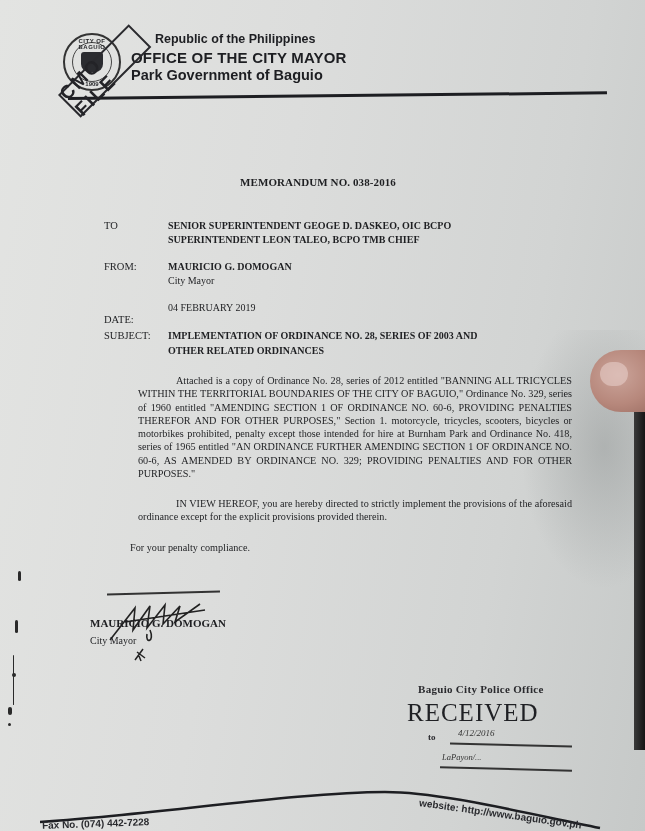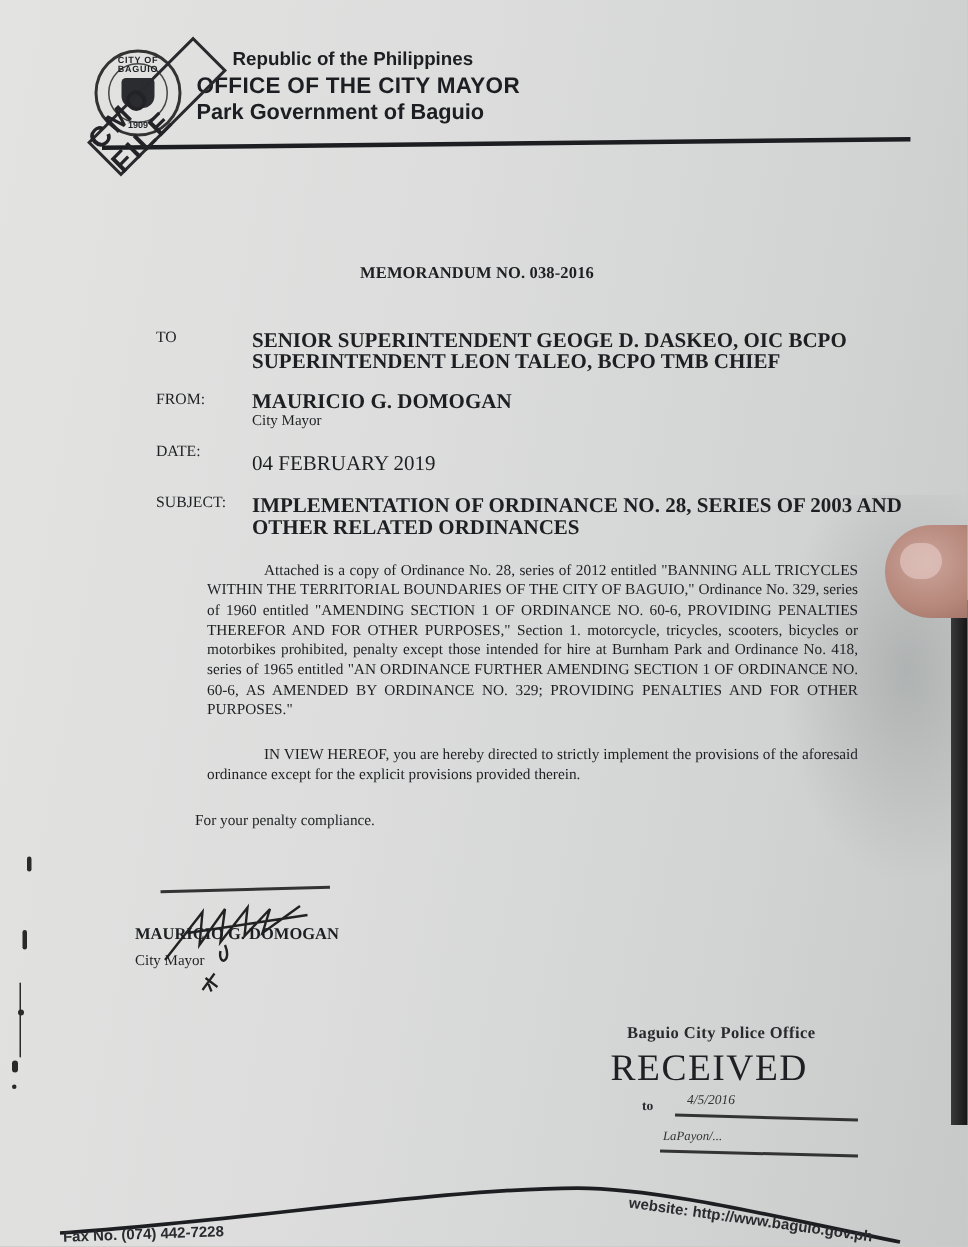--- a/index.html
+++ b/index.html
@@ -71,21 +71,21 @@
       font-family: "Liberation Sans", sans-serif; font-weight: 900; font-size: 19px;
       letter-spacing: 2px; display: flex; align-items: center; justify-content: center;
       color: #232327;
     }
     
     .memo-no {
       position: absolute; left: 240px; top: 176px; font-size: 11px; font-weight: bold;
       letter-spacing: 0.1px; white-space: nowrap;
     }
     .lbl { position: absolute; left: 104px; font-size: 10.5px; white-space: nowrap; }
-    .val { position: absolute; left: 168px; font-size: 14px; white-space: nowrap; }
+    .val { position: absolute; left: 168px; font-size: 10px; white-space: nowrap; }
     .val.b { font-weight: bold; }
     .val.sm { font-size: 10px; }
     .body-text {
       position: absolute; left: 97px; width: 434px; font-size: 10.2px; line-height: 13.3px;
       text-align: justify;
       margin-left: 41px;
     }
     .body-text p { text-indent: 38px; }
     .para1 { top: 374px; }
     .para2 { top: 497px; }
@@ -152,21 +152,21 @@
 <div class="memo-no">MEMORANDUM NO. 038-2016</div>
 
 <div class="lbl" style="top:220px">TO</div>
 <div class="val b" style="top:220px">SENIOR SUPERINTENDENT GEOGE D. DASKEO, OIC BCPO</div>
 <div class="val b" style="top:234px">SUPERINTENDENT LEON TALEO, BCPO TMB CHIEF</div>
 
 <div class="lbl" style="top:261px">FROM:</div>
 <div class="val b" style="top:261px">MAURICIO G. DOMOGAN</div>
 <div class="val sm" style="top:275px">City Mayor</div>
 
-<div class="lbl" style="top:296px">DATE:</div>
+<div class="lbl" style="top:314px">DATE:</div>
 <div class="val" style="top:302px">04 FEBRUARY 2019</div>
 
 <div class="lbl" style="top:330px">SUBJECT:</div>
 <div class="val b" style="top:330px">IMPLEMENTATION OF ORDINANCE NO. 28, SERIES OF 2003 AND</div>
 <div class="val b" style="top:345px">OTHER RELATED ORDINANCES</div>
 
 <div class="body-text para1">
   <p>Attached is a copy of Ordinance No. 28, series of 2012 entitled "BANNING ALL TRICYCLES WITHIN THE TERRITORIAL BOUNDARIES OF THE CITY OF BAGUIO," Ordinance No. 329, series of 1960 entitled "AMENDING SECTION 1 OF ORDINANCE NO. 60-6, PROVIDING PENALTIES THEREFOR AND FOR OTHER PURPOSES," Section 1. motorcycle, tricycles, scooters, bicycles or motorbikes prohibited, penalty except those intended for hire at Burnham Park and Ordinance No. 418, series of 1965 entitled "AN ORDINANCE FURTHER AMENDING SECTION 1 OF ORDINANCE NO. 60-6, AS AMENDED BY ORDINANCE NO. 329; PROVIDING PENALTIES AND FOR OTHER PURPOSES."</p>
 </div>
 <div class="body-text para2">
@@ -189,21 +189,21 @@
   <span style="left:7px;top:55px;width:3px;height:13px"></span>
   <span style="left:5px;top:90px;width:1px;height:50px"></span>
   <span style="left:4px;top:108px;width:4px;height:4px"></span>
   <span style="left:0px;top:142px;width:4px;height:8px"></span>
   <span style="left:0px;top:158px;width:3px;height:3px"></span>
 </div>
 
 <div class="rcv-office">Baguio City Police Office</div>
 <div class="rcv-big">RECEIVED</div>
 <div class="rcv-to">to</div>
-<div class="rcv-date">4/5/2016</div>
+<div class="rcv-date">4/12/2016</div>
 <div class="rcv-line1"></div>
 <div class="rcv-sig">LaPayon/...</div>
 <div class="rcv-line2"></div>
 
 <svg class="footer-curve" viewBox="0 0 645 51">
   <path d="M40 42 C 150 35, 300 12, 385 12 C 440 12, 520 32, 600 48" stroke="#1d1e22" stroke-width="2.5" fill="none"></path>
 </svg>
 <div class="footer-web">website: http://www.baguio.gov.ph</div>
 <div class="footer-fax">Fax No. (074) 442-7228</div>
 

